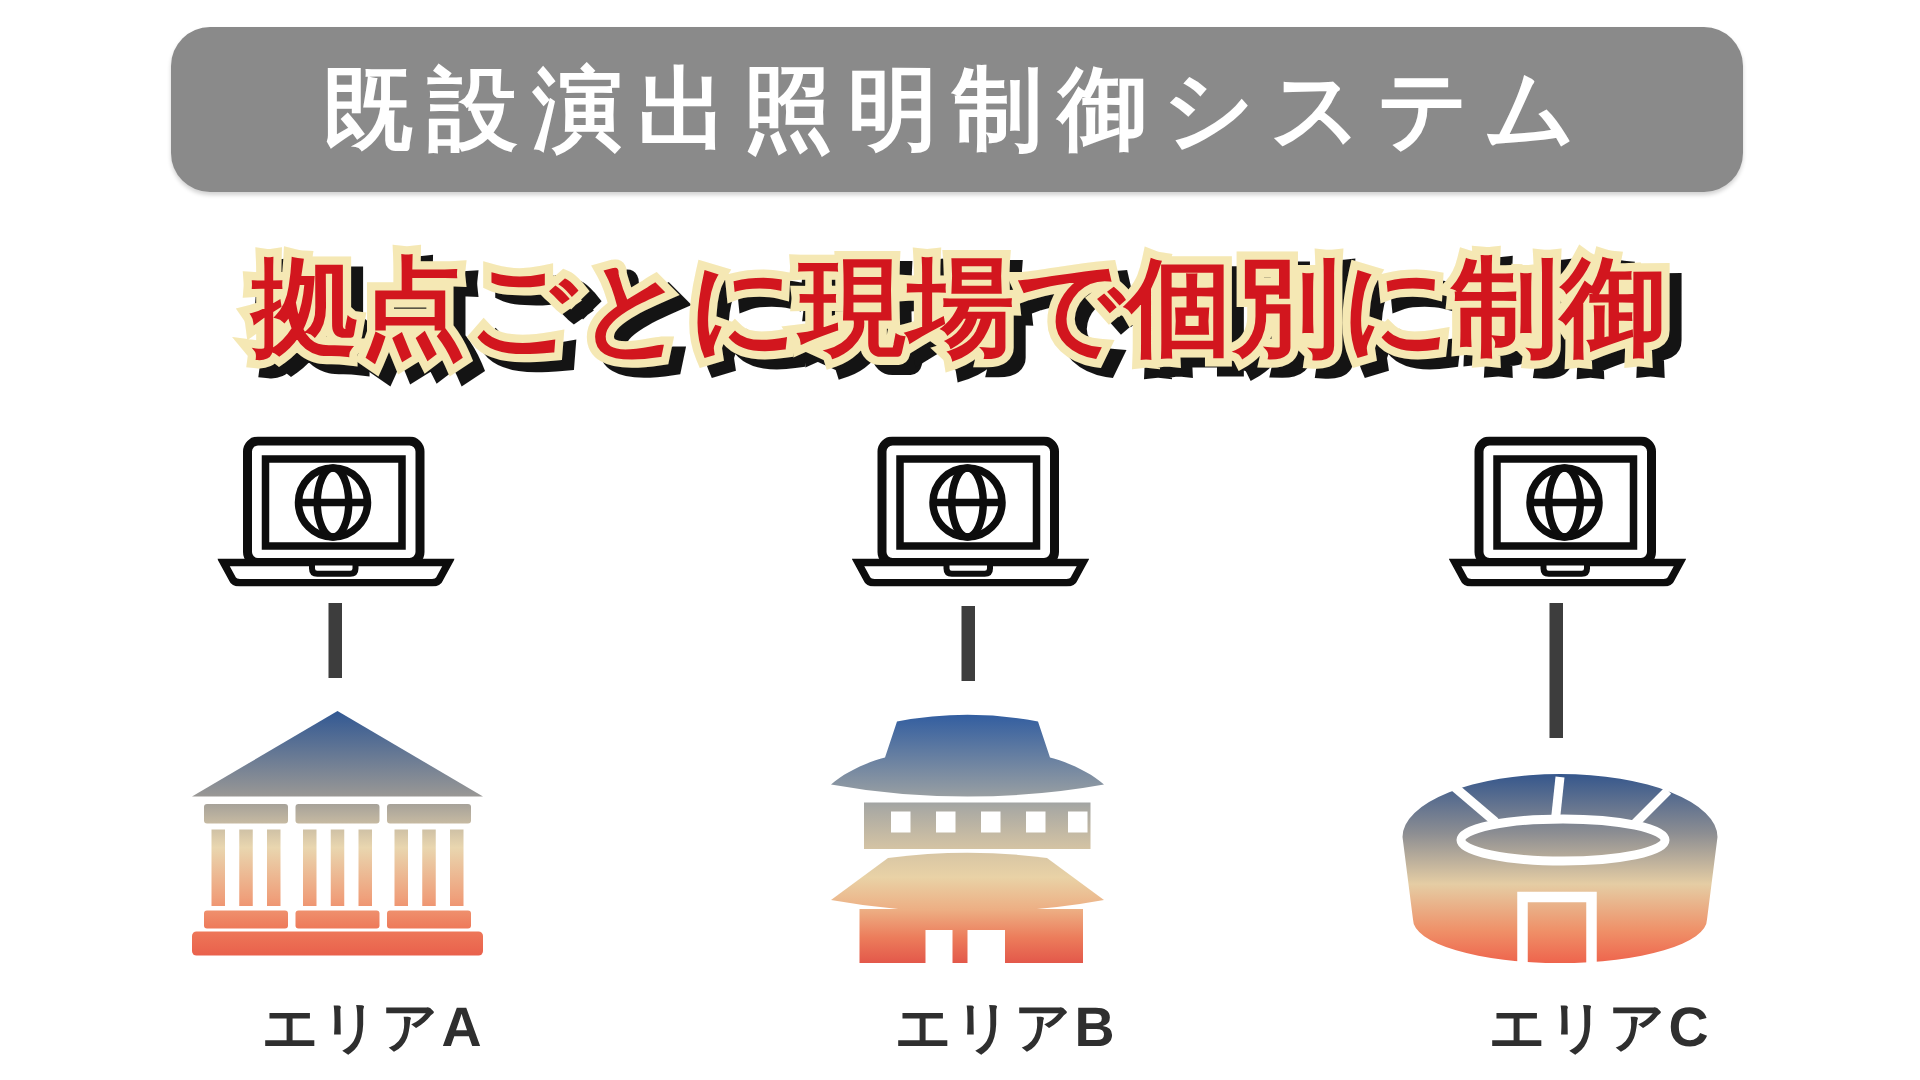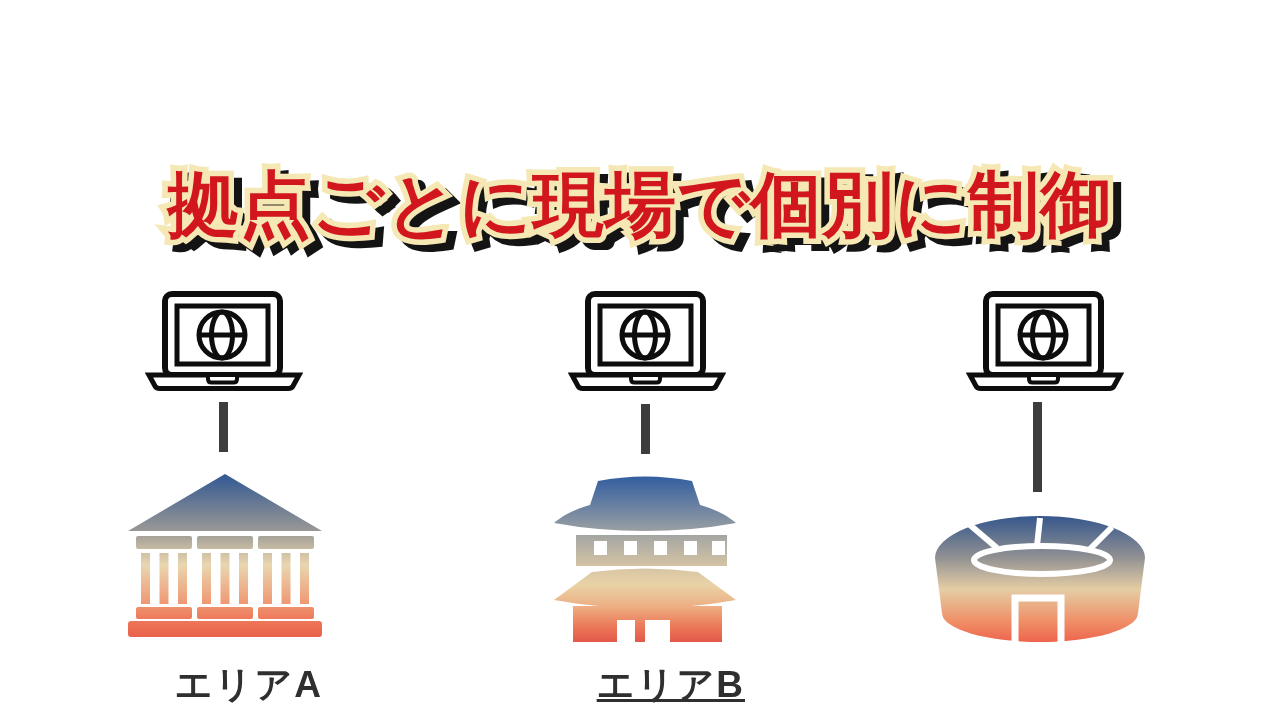--- a/index.html
+++ b/index.html
@@ -46,28 +46,31 @@
   .building-a { left:126px; top:472px; width:198px; height:166px; }
   .building-b { left:552px; top:474px; width:186px; height:168px; }
   .building-c { left:933px; top:514px; width:214px; height:130px; }
 
   .site-label {
     position:absolute; top:660px; width:200px; text-align:right;
     font-weight:700; font-size:37px; color:#2F2F2F; letter-spacing:2px;
     font-family:"Liberation Sans", sans-serif; white-space:nowrap;
   }
   .label-a { left:123px; }
-  .label-b { left:545px;text-decoration:underline; }
+  .label-b { left:545px; }
   .label-c { left:941px; }
 </style>
 </head>
 <body>
 
 <div class="stage">
 
+  <div class="title-bar">
+    <span class="title-text">既設演出照明制御システム</span>
+  </div>
 
   <div class="subtitle-wrap">
     <span class="sub-layer sub-shadow">拠点ごとに現場で個別に制御</span>
     <span class="sub-layer sub-outline">拠点ごとに現場で個別に制御</span>
     <span class="sub-layer sub-fill">拠点ごとに現場で個別に制御</span>
   </div>
 
   <svg class="laptop laptop-a" viewBox="0 0 158 100">
     <rect x="20" y="3" width="115" height="81" rx="7" fill="#fff" stroke="#0D0D0D" stroke-width="6"></rect>
     <rect x="32" y="15" width="91" height="58" fill="#fff" stroke="#0D0D0D" stroke-width="5"></rect>
@@ -179,14 +182,15 @@
     </defs>
     <path d="M2,44 A105,42 0 0 1 212,44 L205,99 A98,29 0 0 1 9,99 Z" fill="url(#gc)"></path>
     <ellipse cx="109" cy="46" rx="68" ry="14" fill="none" stroke="#fff" stroke-width="6"></ellipse>
     <g stroke="#fff" stroke-width="6" fill="none">
       <line x1="64" y1="34" x2="37" y2="11"></line>
       <line x1="104" y1="32" x2="107" y2="4"></line>
       <line x1="156" y1="36" x2="179" y2="13"></line>
     </g>
     <path d="M82,128 V84 H128 V128" fill="none" stroke="#fff" stroke-width="7"></path>
   </svg>
+  <div class="site-label label-c">エリアC</div>
 
 </div>
 
 </body></html>

